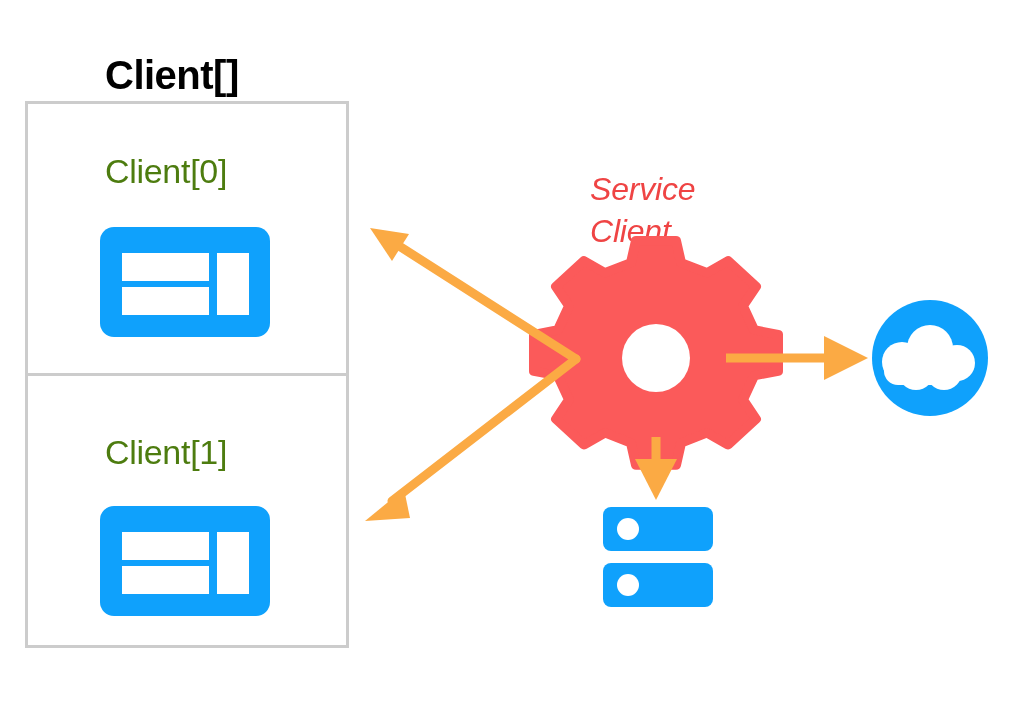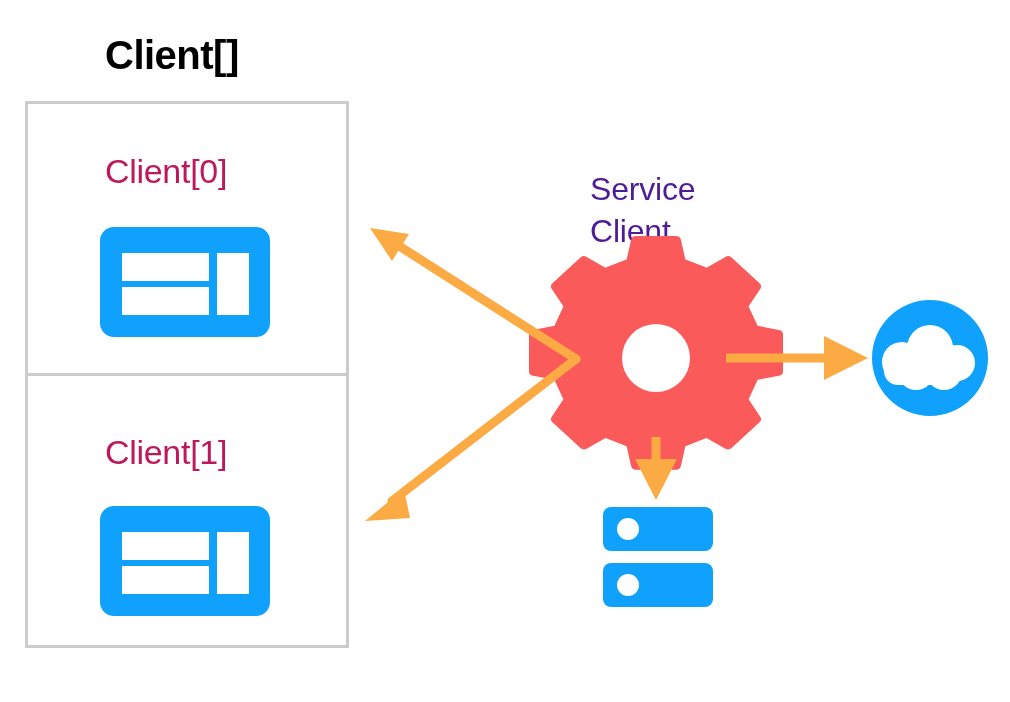--- a/index.html
+++ b/index.html
@@ -18,37 +18,39 @@
     overflow: hidden;
   }
   
   .title-label {
     position: absolute;
     font-size: 40px;
     font-weight: 700;
     color: #000000;
     letter-spacing: -0.5px;
     white-space: nowrap;
+    margin-top: 20px;
   }
   .client-label {
     position: absolute;
     font-size: 34px;
     font-weight: 400;
-    color: #be185d;
+    color: #4d7c0f;
     letter-spacing: -0.3px;
     white-space: nowrap;
   }
   .sw-label {
     position: absolute;
     font-size: 32px;
     font-weight: 400;
-    color: #4c1d95;
+    color: #ef4444;
     line-height: 42px;
     letter-spacing: -0.2px;
     white-space: nowrap;
+    font-style: italic;
   }
   
   .clients-box {
     position: absolute;
     left: 25px;
     top: 101px;
     width: 324px;
     height: 547px;
     border: 3px solid #cccccc;
     box-sizing: border-box;

